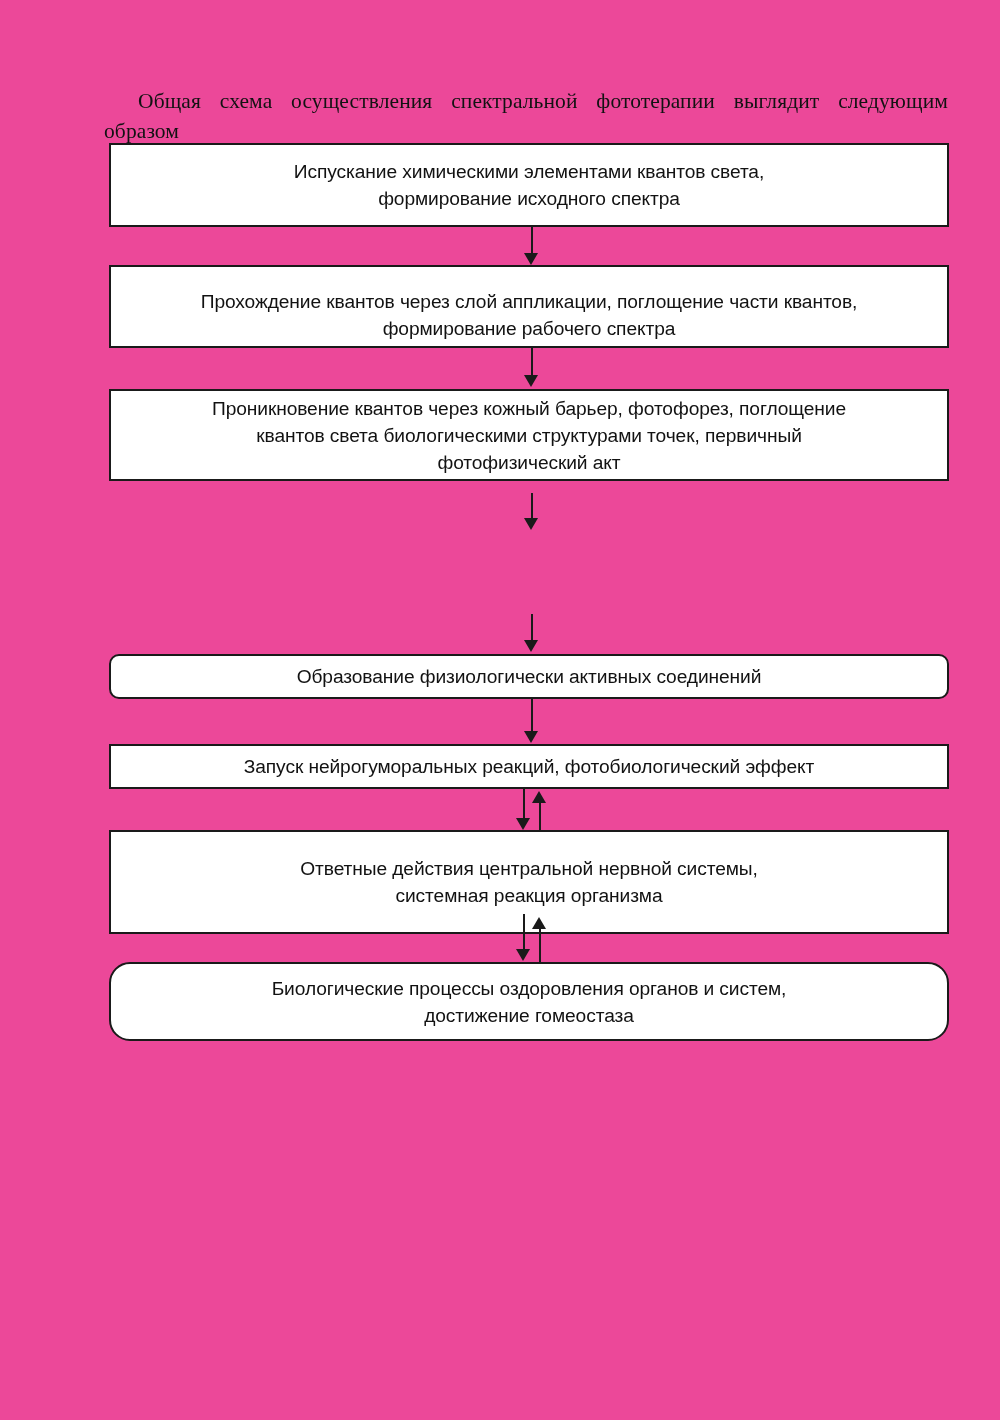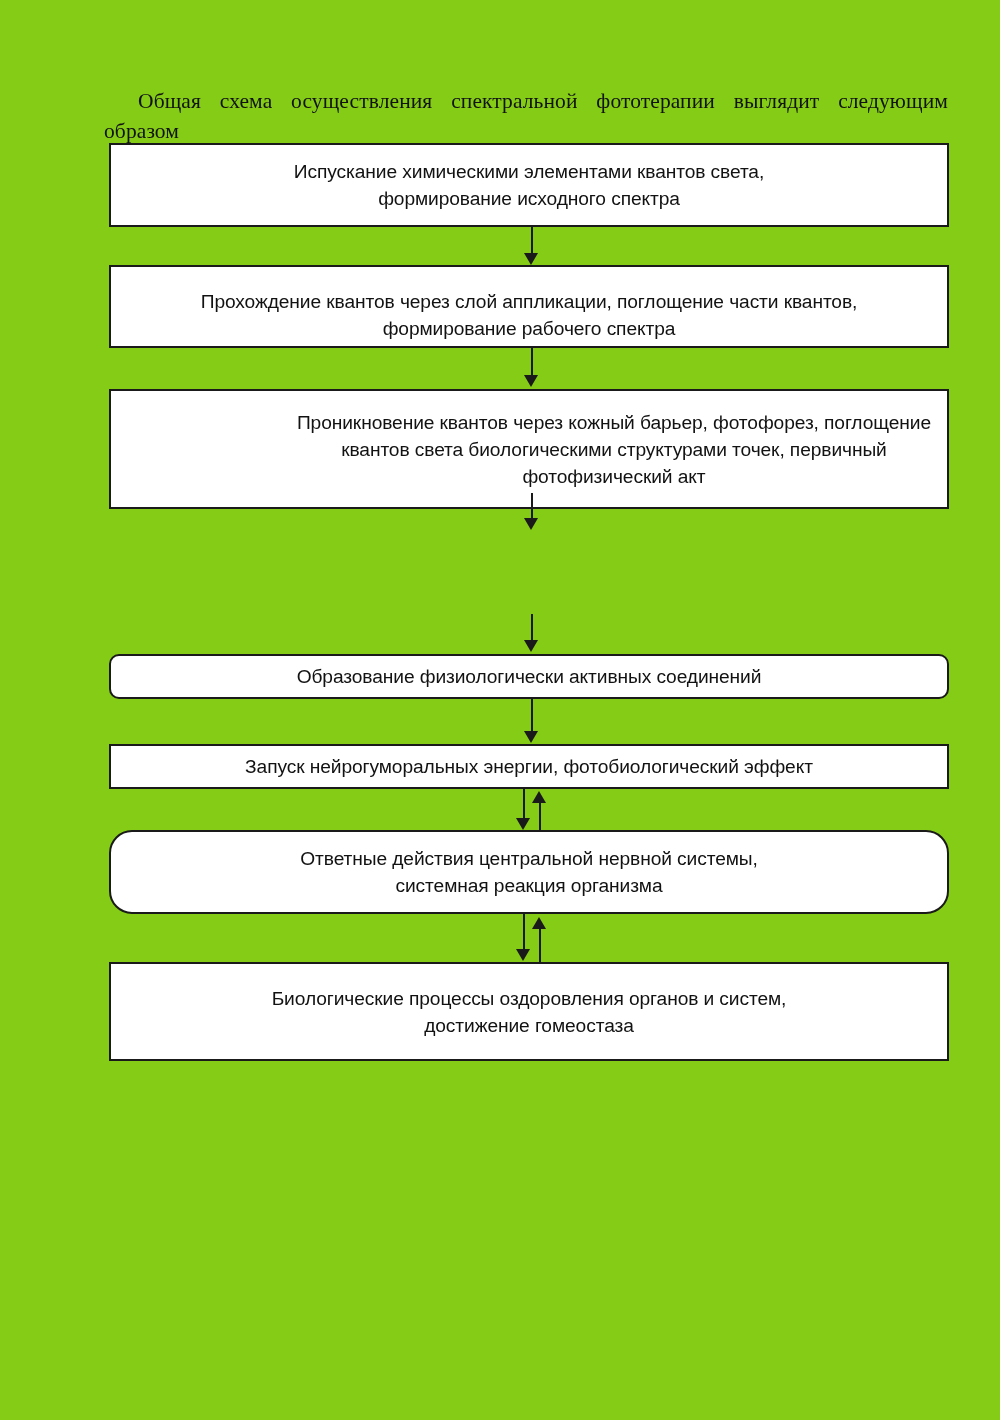--- a/index.html
+++ b/index.html
@@ -15,21 +15,21 @@
     overflow: hidden;
     font-family: "Liberation Sans", sans-serif;
     color: #151515;
     -webkit-font-smoothing: antialiased;
   }
 
   
   .page {
     position: absolute;
     inset: 0;
-    background: #84cc16;
+    background: #ec4899;
   }
 
   
   .intro {
     position: absolute;
     left: 104px;
     top: 64px;
     width: 844px;
     font-family: "Liberation Serif", "DejaVu Serif", serif;
     font-size: 21.5px;
@@ -67,26 +67,26 @@
     font-size: 19.2px;
     line-height: 27px;
     color: #121212;
     letter-spacing: -0.1px;
     white-space: pre-line;
   }
 
   
   #node-1 { top: 143px; height: 84px; }
   #node-2 { top: 265px; height: 83px; align-items: flex-end; }
-  #node-3 { top: 389px; height: 120px; justify-content: flex-end; }
+  #node-3 { top: 389px; height: 92px; }
   #node-4 { top: 530px; height: 84px; }
   #node-5 { top: 654px; height: 45px; border-radius: 10px; }
   #node-6 { top: 744px; height: 45px; }
-  #node-7 { top: 830px; height: 84px; border-radius: 23px; }
-  #node-8 { top: 962px; height: 99px; }
+  #node-7 { top: 830px; height: 104px; }
+  #node-8 { top: 962px; height: 79px; border-radius: 21px; }
 
   
   .conn {
     position: absolute;
     width: 2.2px;
     background: #1a1a1a;
   }
   .arrowhead {
     position: absolute;
     width: 0;
@@ -160,21 +160,21 @@
     <div class="arrowhead down" id="h45"></div>
 
     <div class="node" id="node-5">
       <span class="node-text">Образование физиологически активных соединений</span>
     </div>
 
     <div class="conn" id="c56"></div>
     <div class="arrowhead down" id="h56"></div>
 
     <div class="node" id="node-6">
-      <span class="node-text">Запуск нейрогуморальных энергии, фотобиологический эффект</span>
+      <span class="node-text">Запуск нейрогуморальных реакций, фотобиологический эффект</span>
     </div>
 
     <div class="conn" id="c67d"></div>
     <div class="arrowhead down" id="h67d"></div>
     <div class="conn" id="c67u"></div>
     <div class="arrowhead up" id="h67u"></div>
 
     <div class="node" id="node-7">
       <span class="node-text">Ответные действия центральной нервной системы,
 системная реакция организма</span>

